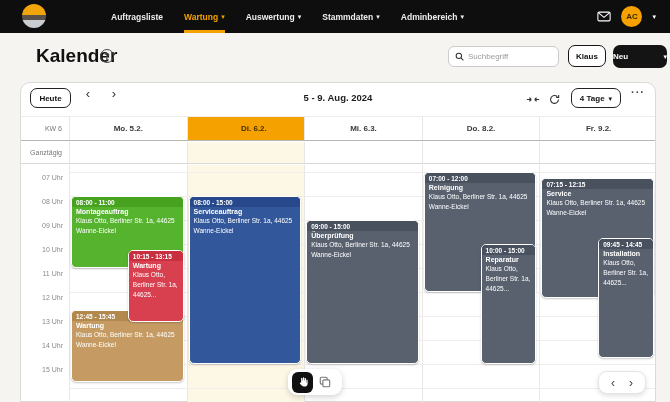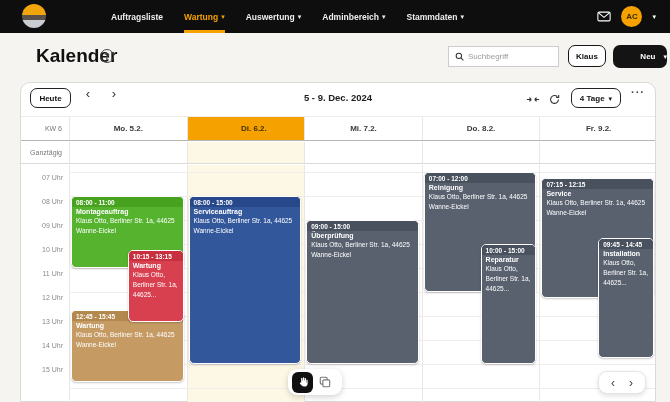--- a/index.html
+++ b/index.html
@@ -21,30 +21,30 @@
   .avatar { width:21px; height:21px; border-radius:50%; background:#f5a201; color:#3a2a00;
     font-size:8px; font-weight:700; display:flex; align-items:center; justify-content:center; }
   .nav-right .caret { color:#fff; }
 
   
   .pagehead { position:absolute; left:16px; top:33px; width:670px; height:46px; }
   .pagehead h1 { position:absolute; left:20px; top:12px; font-size:19px; font-weight:700; color:#111; }
   .help { position:absolute; left:84px; top:16px; width:14px; height:14px; border:1.3px solid #4a4a4a;
     border-radius:50%; color:#4a4a4a; font-size:9px; font-weight:700; display:flex; align-items:center; justify-content:center; }
   .search { position:absolute; left:432px; top:13px; width:111px; height:21px; background:#fff;
-    border:1px solid #ccc; border-radius:0; display:flex; align-items:center; padding:0 6px; gap:4px; }
+    border:1px solid #ccc; border-radius:6px; display:flex; align-items:center; padding:0 6px; gap:4px; }
   .search input { border:none; outline:none; width:80px; font-size:8px; color:#333; background:transparent;
     font-family:inherit; }
   .search input::placeholder { color:#9a9a9a; }
   .btn-filter { position:absolute; left:552px; top:12px; width:38px; height:22px; background:#fff;
     border:1.5px solid #161616; border-radius:7px; font-size:8px; font-weight:700; color:#111;
     display:flex; align-items:center; justify-content:center; cursor:pointer; }
   .btn-new { position:absolute; left:597px; top:12px; width:54px; height:23px; background:#141414;
     border-radius:7px; color:#fff; font-size:8px; font-weight:700; display:flex; align-items:center;
-    justify-content:flex-end; gap:8px; cursor:pointer; }
+    justify-content:space-between; gap:8px; cursor:pointer; }
 
   
   .panel { position:absolute; left:20px; top:82px; width:636px; height:320px; background:#fff;
     border:1px solid #dcdad6; border-radius:10px 10px 0 0; z-index:5; }
   .cal-toolbar { position:absolute; left:0; top:0; width:100%; height:31px;padding-left:8px; }
   .btn-today { position:absolute; left:9px; top:5px; width:41px; height:20px; background:#fff;
     border:1.5px solid #222; border-radius:7px; font-size:8px; font-weight:700; color:#111;
     display:flex; align-items:center; justify-content:center; cursor:pointer; }
   .tb-arrow { position:absolute; top:3px; font-size:13px; color:#333; cursor:pointer; width:14px; text-align:center; }
   .range-title { position:absolute; left:0; right:0; top:9px; text-align:center; font-size:9.5px;
@@ -106,25 +106,25 @@
       </div>
       <div class="nav-item active">
         <span>Wartung</span>
         <span class="caret">▾</span>
       </div>
       <div class="nav-item">
         <span>Auswertung</span>
         <span class="caret">▾</span>
       </div>
       <div class="nav-item">
+        <span>Stammdaten</span>
+        <span class="caret">▾</span>
+      </div>
+      <div class="nav-item">
         <span>Adminbereich</span>
-        <span class="caret">▾</span>
-      </div>
-      <div class="nav-item">
-        <span>Stammdaten</span>
         <span class="caret">▾</span>
       </div>
     </div>
   <div class="nav-right">
     <span style="display:flex;">
       <svg width="14" height="11" viewBox="0 0 16 12" fill="none" stroke="#fff" stroke-width="1.2">
         <rect x="1" y="1" width="14" height="10" rx="1.5"></rect>
           <path d="M1.5 1.5 8 7l6.5-5.5"></path>
       </svg>
     </span>
@@ -150,21 +150,21 @@
     <span>Neu</span>
     <span class="caret">▾</span>
   </div>
 </div>
 
 <section class="panel">
   <div class="cal-toolbar">
     <div class="btn-today">Heute</div>
     <span class="tb-arrow" style="left:60px;">‹</span>
     <span class="tb-arrow" style="left:86px;">›</span>
-    <div class="range-title">5 - 9. Dec. 2024</div>
+    <div class="range-title">5 - 9. Aug. 2024</div>
     <span class="tb-icon" style="left:505px;">
       <svg width="14" height="11" viewBox="0 0 16 12" fill="none" stroke="#333" stroke-width="1.3">
         <path d="M1 6h5M6 6 3.9 3.9M6 6 3.9 8.1M15 6h-5M10 6l2.1-2.1M10 6l2.1 2.1"></path>
       </svg>
     </span>
     <span class="tb-icon" style="left:528px;">
       <svg width="11" height="11" viewBox="0 0 14 14" fill="none" stroke="#333" stroke-width="1.4">
         <path d="M12 7a5 5 0 1 1-1.4-3.5"></path>
           <path d="M12.3 1.2v3.2H9.1"></path>
       </svg>
@@ -173,21 +173,21 @@
       <span>4 Tage</span>
       <span class="caret">▾</span>
     </div>
     <span class="tb-more">···</span>
   </div>
 
   <div class="dayhead" id="day-head">
     <div class="gutter-cell">KW 6</div>
   <div class="day-cell">Mo. 5.2.</div>
       <div class="day-cell today">Di. 6.2.</div>
-      <div class="day-cell">Mi. 7.2.</div>
+      <div class="day-cell">Mi. 6.3.</div>
       <div class="day-cell">Do. 8.2.</div>
       <div class="day-cell">Fr. 9.2.</div>
     </div>
 
   <div class="allday" id="allday-row">
     <div class="gutter-cell">Ganztägig</div>
   <div class="slot"></div>
       <div class="slot today"></div>
       <div class="slot"></div>
       <div class="slot"></div>

